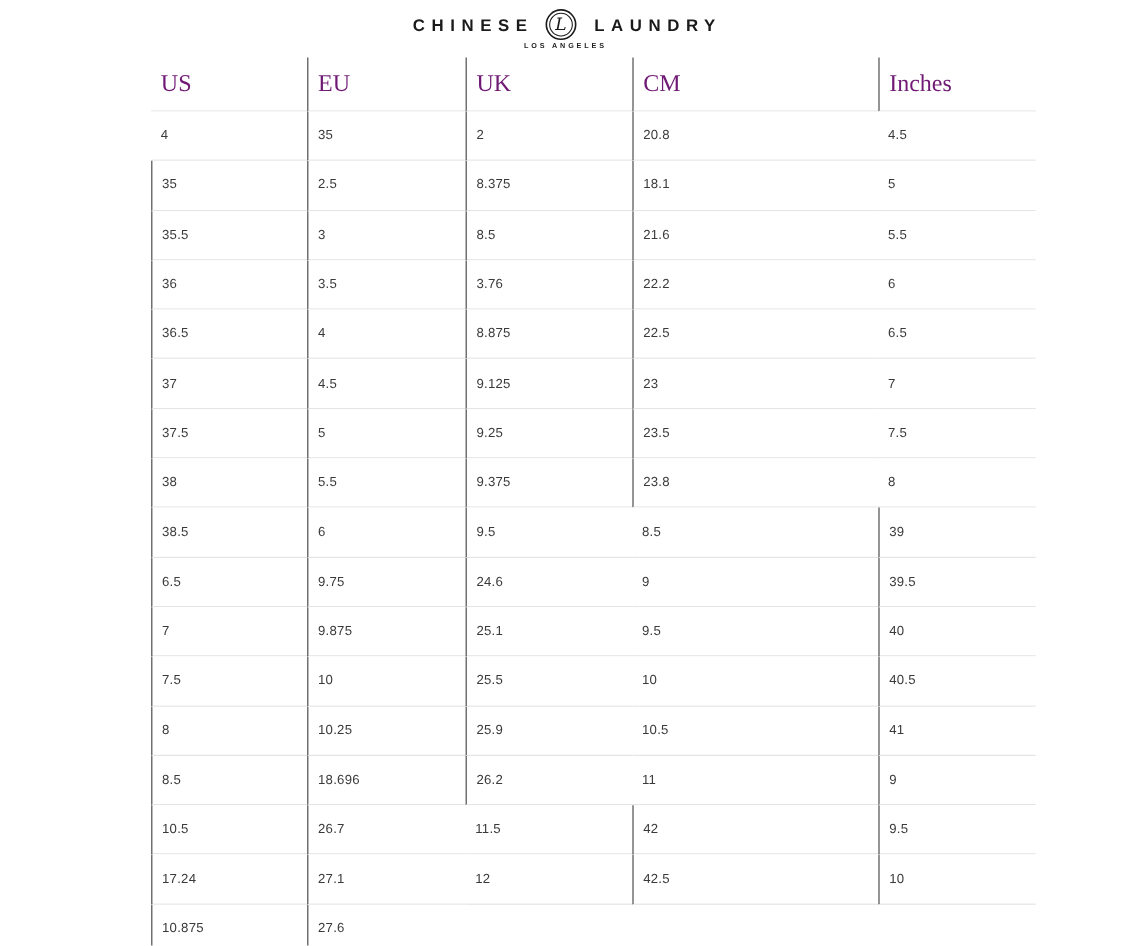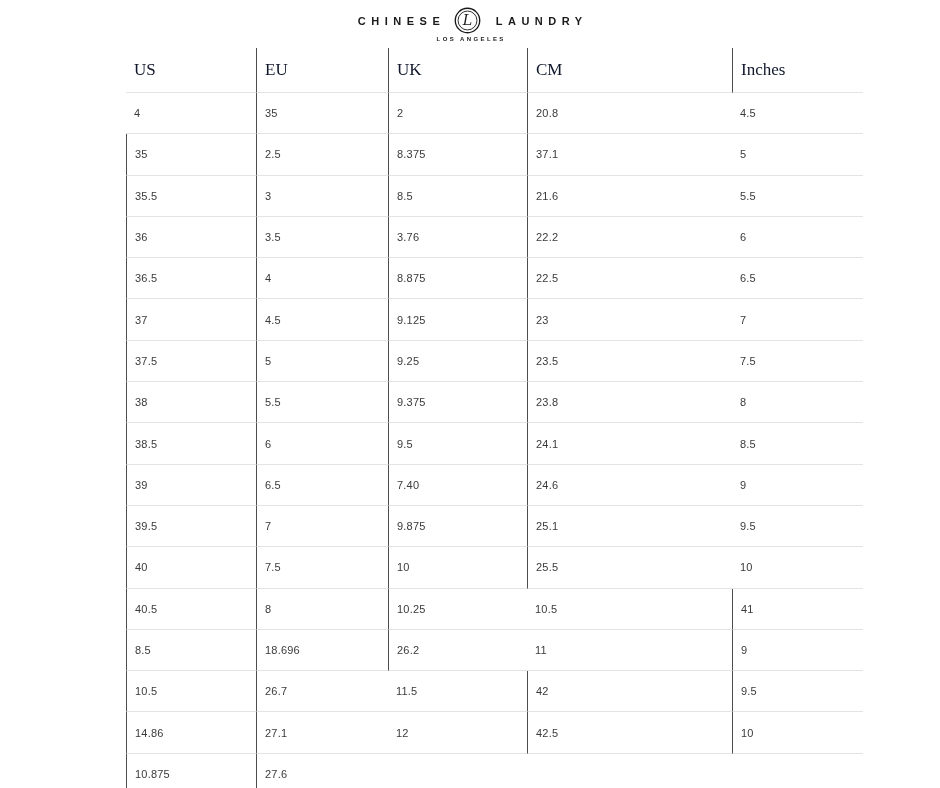--- a/index.html
+++ b/index.html
@@ -16,21 +16,21 @@
     font-family:"Liberation Sans",sans-serif;
   }
 
   
   .brand{
     position:absolute;top:7px;left:0;width:100%;
     display:flex;flex-direction:column;align-items:center;
   }
   .brand-row{display:flex;align-items:center;gap:9px;}
   .brand-word{
-    font-size:11px;letter-spacing:5.5px;font-weight:bold;
+    font-size:14px;letter-spacing:5.5px;font-weight:bold;
     color:var(--ink);text-indent:5.5px; 
     white-space:nowrap;
   }
   .monogram{width:27px;height:27px;display:block;}
   .monogram-letter{
     font-family:"DejaVu Serif",serif;font-style:italic;
     font-size:19px;fill:var(--ink);
   }
   .brand-tagline{
     margin-top:2px;font-size:6px;letter-spacing:2.4px;
@@ -46,21 +46,21 @@
     grid-auto-rows:41.3px;
   }
   .cell{
     display:flex;align-items:center;
     padding-left:8px;
     border-bottom:1px solid var(--hline);
     background:#ffffff;
   }
   .th{
     font-family:"Liberation Serif",serif;
-    font-size:17px;color:#0f172a;
+    font-size:20px;color:#701a75;
   }
   .td{
     font-size:11px;color:var(--body-ink);
     letter-spacing:0.2px;
   }
   .vline{border-left:1px solid var(--vline);}
 </style>
 </head>
 <body>
 
@@ -84,21 +84,21 @@
   <div class="cell th vline">CM</div>
   <div class="cell th vline">Inches</div>
 <div class="cell td">4</div>
     <div class="cell td vline">35</div>
     <div class="cell td vline">2</div>
     <div class="cell td vline">20.8</div>
     <div class="cell td">4.5</div>
     <div class="cell td vline">35</div>
     <div class="cell td vline">2.5</div>
     <div class="cell td vline">8.375</div>
-    <div class="cell td vline">37.1</div>
+    <div class="cell td vline">18.1</div>
     <div class="cell td">5</div>
     <div class="cell td vline">35.5</div>
     <div class="cell td vline">3</div>
     <div class="cell td vline">8.5</div>
     <div class="cell td vline">21.6</div>
     <div class="cell td">5.5</div>
     <div class="cell td vline">36</div>
     <div class="cell td vline">3.5</div>
     <div class="cell td vline">3.76</div>
     <div class="cell td vline">22.2</div>
@@ -119,52 +119,52 @@
     <div class="cell td vline">23.5</div>
     <div class="cell td">7.5</div>
     <div class="cell td vline">38</div>
     <div class="cell td vline">5.5</div>
     <div class="cell td vline">9.375</div>
     <div class="cell td vline">23.8</div>
     <div class="cell td">8</div>
     <div class="cell td vline">38.5</div>
     <div class="cell td vline">6</div>
     <div class="cell td vline">9.5</div>
-    <div class="cell td vline">24.1</div>
     <div class="cell td">8.5</div>
     <div class="cell td vline">39</div>
     <div class="cell td vline">6.5</div>
-    <div class="cell td vline">7.40</div>
+    <div class="cell td vline">9.75</div>
     <div class="cell td vline">24.6</div>
     <div class="cell td">9</div>
     <div class="cell td vline">39.5</div>
     <div class="cell td vline">7</div>
     <div class="cell td vline">9.875</div>
     <div class="cell td vline">25.1</div>
     <div class="cell td">9.5</div>
     <div class="cell td vline">40</div>
     <div class="cell td vline">7.5</div>
     <div class="cell td vline">10</div>
     <div class="cell td vline">25.5</div>
     <div class="cell td">10</div>
     <div class="cell td vline">40.5</div>
     <div class="cell td vline">8</div>
     <div class="cell td vline">10.25</div>
+    <div class="cell td vline">25.9</div>
     <div class="cell td">10.5</div>
     <div class="cell td vline">41</div>
     <div class="cell td vline">8.5</div>
     <div class="cell td vline">18.696</div>
     <div class="cell td vline">26.2</div>
     <div class="cell td">11</div>
     <div class="cell td vline">9</div>
     <div class="cell td vline">10.5</div>
     <div class="cell td vline">26.7</div>
     <div class="cell td">11.5</div>
     <div class="cell td vline">42</div>
     <div class="cell td vline">9.5</div>
-    <div class="cell td vline">14.86</div>
+    <div class="cell td vline">17.24</div>
     <div class="cell td vline">27.1</div>
     <div class="cell td">12</div>
     <div class="cell td vline">42.5</div>
     <div class="cell td vline">10</div>
     <div class="cell td vline">10.875</div>
     <div class="cell td vline">27.6</div>
   </div>
 
 </body></html>

